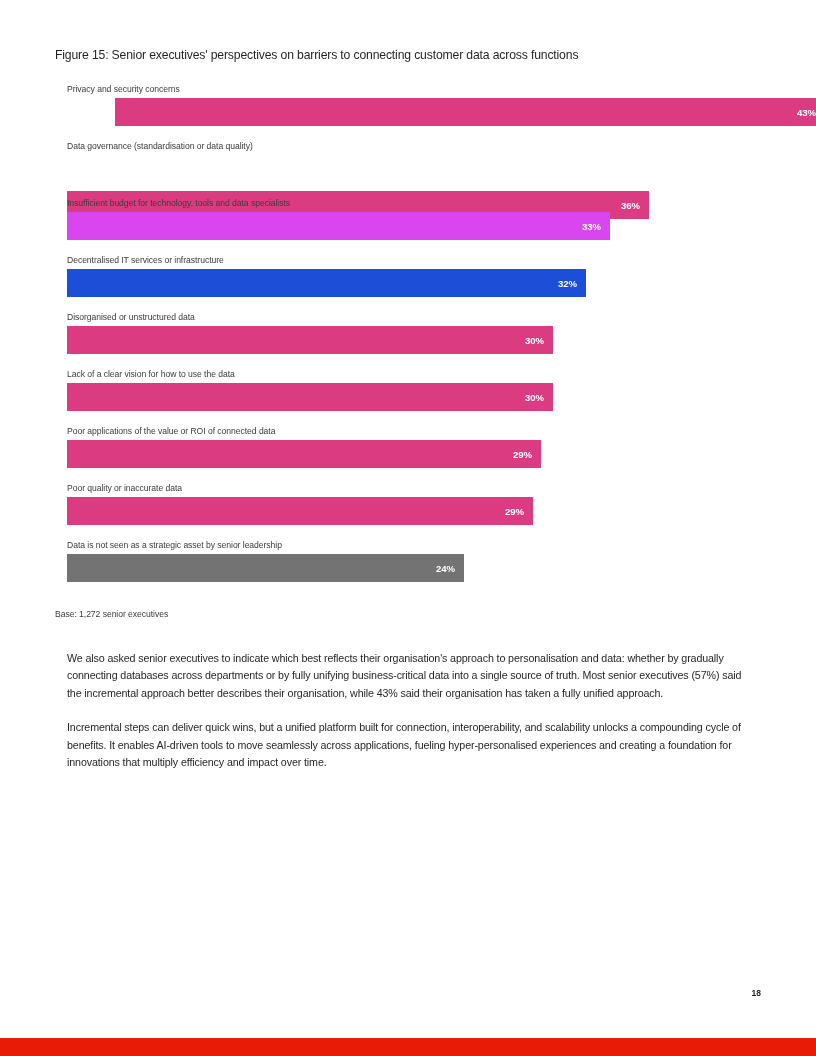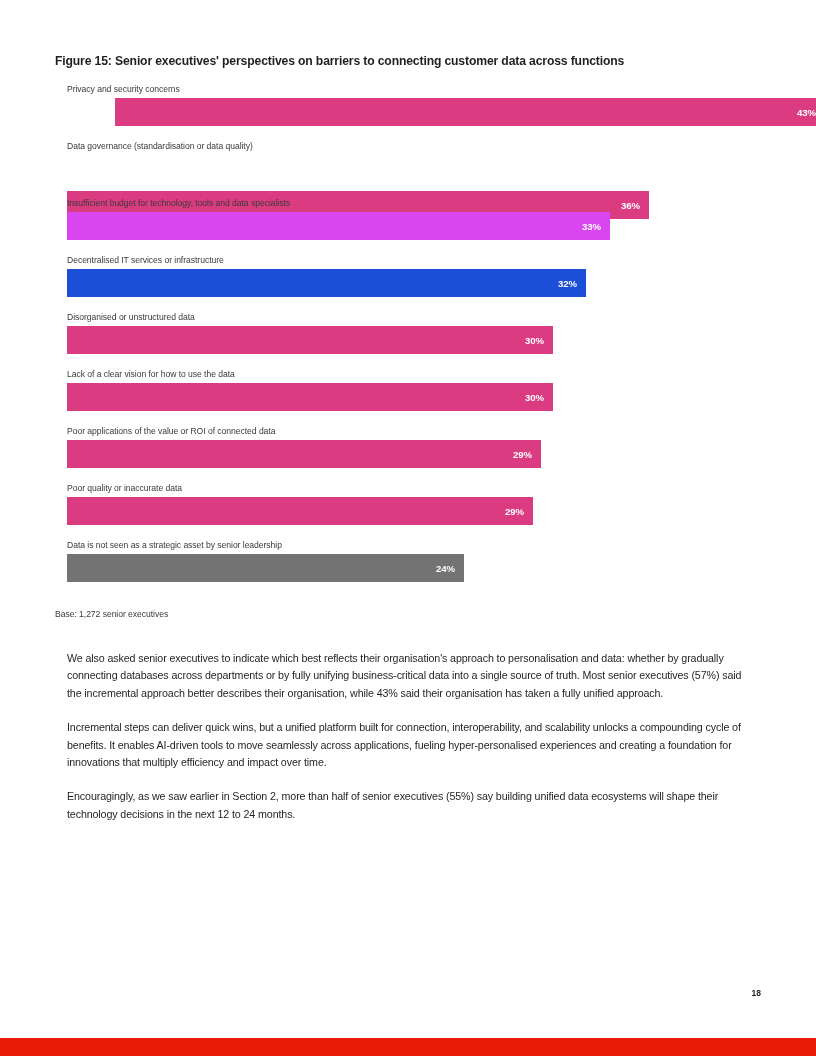--- a/index.html
+++ b/index.html
@@ -21,24 +21,24 @@
     position: absolute;
     left: 0; top: 0;
     width: 816px;
     height: 1056px;
   }
 
   
   .fig-title {
     position: absolute;
     left: 55px;
-    top: 54px;
+    top: 48px;
     width: 700px;
     font-size: 12.2px;
-    font-weight: bold;
+    font-weight: normal;
     letter-spacing: -0.15px;
     color: #231f20;
     line-height: 15px;
   }
 
   
   .chart {
     position: absolute;
     left: 12px;
     top: 84px;
@@ -208,20 +208,19 @@
           </div>
         </div>
       </div>
     </div>
 
   <div class="base-note">Base: 1,272 senior executives</div>
 
   <div class="body-copy">
       <p>We also asked senior executives to indicate which best reflects their organisation's approach to personalisation and data: whether by gradually connecting databases across departments or by fully unifying business-critical data into a single source of truth. Most senior executives (57%) said the incremental approach better describes their organisation, while 43% said their organisation has taken a fully unified approach.</p>
       <p>Incremental steps can deliver quick wins, but a unified platform built for connection, interoperability, and scalability unlocks a compounding cycle of benefits. It enables AI-driven tools to move seamlessly across applications, fueling hyper-personalised experiences and creating a foundation for innovations that multiply efficiency and impact over time.</p>
-      <p>Encouragingly, as we saw earlier in Section 2, more than half of senior executives (55%) say building unified data ecosystems will shape their technology decisions in the next 12 to 24 months.</p>
     </div>
 
   <div class="page-number">18</div>
 
   <div class="footer-bar" style="background: rgb(232, 27, 6);"></div>
 
 </div>
 
 </body></html>

